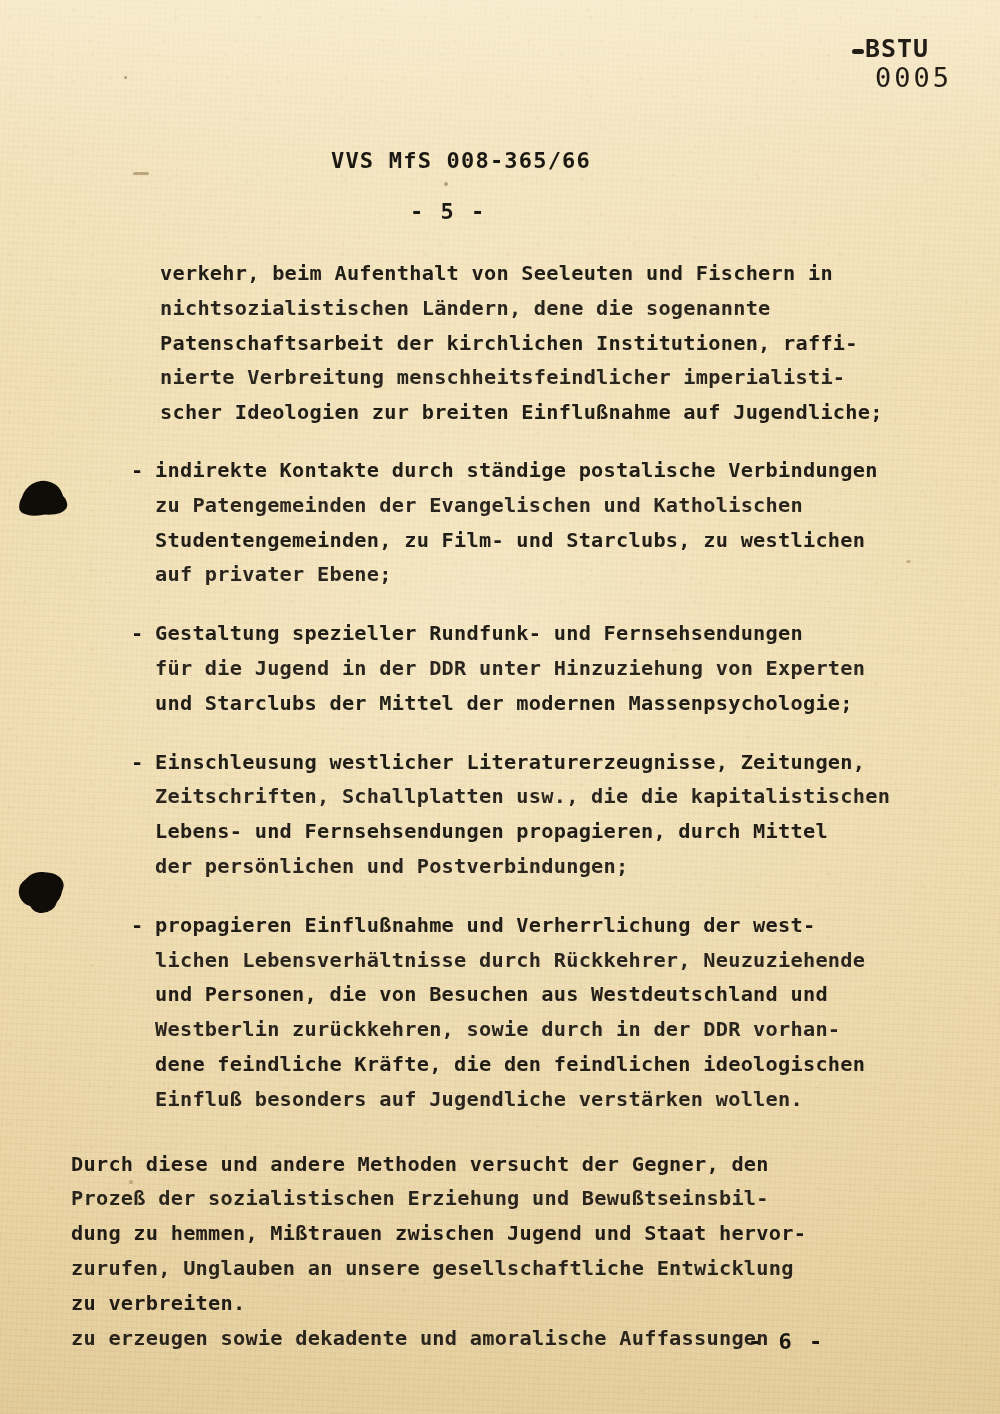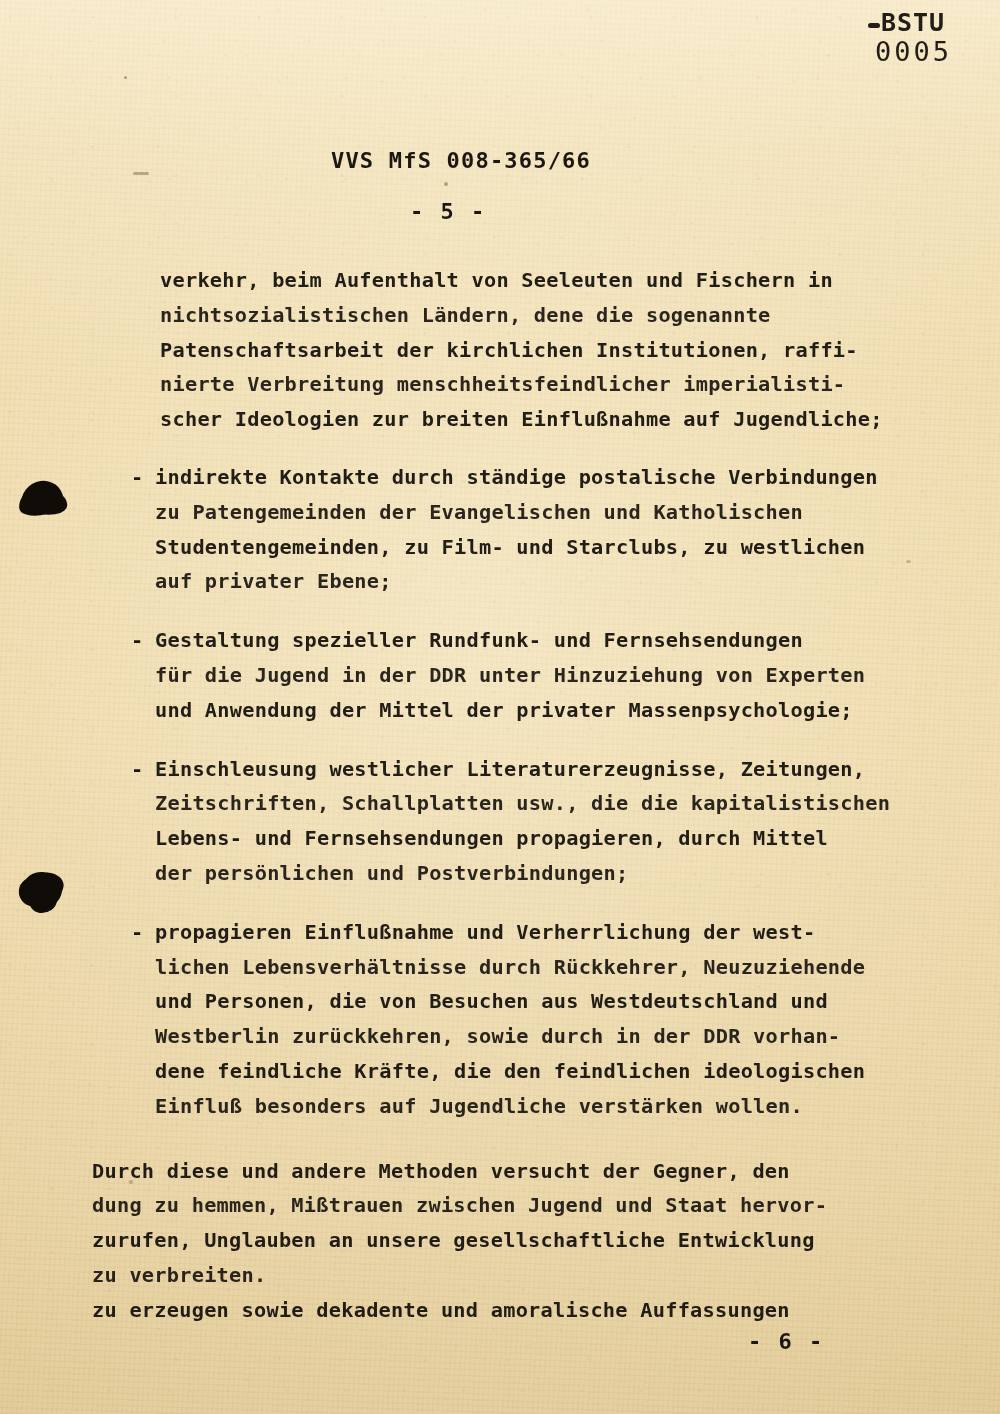--- a/index.html
+++ b/index.html
@@ -58,21 +58,21 @@
       radial-gradient(circle at 71% 14%, rgba(126,92,38,0.09) 0 1px, transparent 2px),
       radial-gradient(circle at 86% 77%, rgba(126,92,38,0.10) 0 1px, transparent 2px),
       radial-gradient(circle at 54% 88%, rgba(126,92,38,0.08) 0 1px, transparent 2px),
       radial-gradient(circle at 24% 47%, rgba(126,92,38,0.08) 0 1px, transparent 2px);
     background-size: 83px 79px, 67px 91px, 103px 71px, 59px 101px, 97px 63px, 73px 87px;
   }
 
   
   .stamp {
     position: absolute;
-    top: 10px;
+    top: 36px;
     right: 48px;
     text-align: left;
     line-height: 1.0;
     color: #221d16;
   }
   .stamp-line1 {
     font-size: 25px;
     letter-spacing: 1px;
     white-space: nowrap;
     font-weight: 700;
@@ -83,21 +83,21 @@
     height: 5px;
     background: #221d16;
     border-radius: 3px;
     vertical-align: 3px;
     margin-right: 1px;
   }
   .stamp-line2 {
     font-size: 27px;
     letter-spacing: 3px;
     margin-top: 3px;
-    margin-left: 7px;
+    margin-left: 23px;
     font-weight: 500;
   }
 
   
   .file-ref {
     position: absolute;
     top: 148px;
     left: 0;
     width: 922px;
     text-align: center;
@@ -112,21 +112,21 @@
     top: 199px;
     left: 410px;
     font-size: 22px;
     letter-spacing: 2px;
     font-weight: 600;
   }
 
   
   .body {
     position: absolute;
-    top: 263px;
+    top: 256px;
     left: 0;
     width: 824px;
   }
 
   .para, .bullet {
     font-size: 20.3px;
     line-height: 34.8px;
     letter-spacing: 0.25px;
     font-weight: 600;
   }
@@ -144,21 +144,21 @@
   .bullet-dash {
     flex: 0 0 auto;
     width: 24px;
     color: #1b1712;
   }
   .bullet-text {
     flex: 1 1 auto;
   }
 
   .para-close {
-    margin-left: 92px;
+    margin-left: 71px;
     margin-top: 30px;
   }
 
   .line { white-space: pre; display: block; }
 
   
   .line:nth-child(odd)  { opacity: 0.97; }
   .line:nth-child(even) { opacity: 0.93; }
 
   
@@ -243,21 +243,21 @@
         <span class="line">Studentengemeinden, zu Film- und Starclubs, zu westlichen</span>
         <span class="line">auf privater Ebene;</span>
       </span>
     </div>
 
     <div class="bullet">
       <span class="bullet-dash">-</span>
       <span class="bullet-text">
         <span class="line">Gestaltung spezieller Rundfunk- und Fernsehsendungen</span>
         <span class="line">für die Jugend in der DDR unter Hinzuziehung von Experten</span>
-        <span class="line">und Anwendung der Mittel der privater Massenpsychologie;</span>
+        <span class="line">und Starclubs der Mittel der modernen Massenpsychologie;</span>
       </span>
     </div>
 
     <div class="bullet">
       <span class="bullet-dash">-</span>
       <span class="bullet-text">
         <span class="line">Einschleusung westlicher Literaturerzeugnisse, Zeitungen,</span>
         <span class="line">Zeitschriften, Schallplatten usw., die die kapitalistischen</span>
         <span class="line">Lebens- und Fernsehsendungen propagieren, durch Mittel</span>
         <span class="line">der persönlichen und Postverbindungen;</span>
@@ -271,20 +271,21 @@
         <span class="line">lichen Lebensverhältnisse durch Rückkehrer, Neuzuziehende</span>
         <span class="line">und Personen, die von Besuchen aus Westdeutschland und</span>
         <span class="line">Westberlin zurückkehren, sowie durch in der DDR vorhan-</span>
         <span class="line">dene feindliche Kräfte, die den feindlichen ideologischen</span>
         <span class="line">Einfluß besonders auf Jugendliche verstärken wollen.</span>
       </span>
     </div>
 
     <div class="para para-close">
       <span class="line">Durch diese und andere Methoden versucht der Gegner, den</span>
+      <span class="line">Prozeß der sozialistischen Erziehung und Bewußtseinsbil-</span>
       <span class="line">dung zu hemmen, Mißtrauen zwischen Jugend und Staat hervor-</span>
       <span class="line">zurufen, Unglauben an unsere gesellschaftliche Entwicklung</span>
       <span class="line">zu verbreiten.</span>
       <span class="line">zu erzeugen sowie dekadente und amoralische Auffassungen</span>
     </div>
 
   </div>
 
   <div class="page-marker-bottom">- 6 -</div>
 

